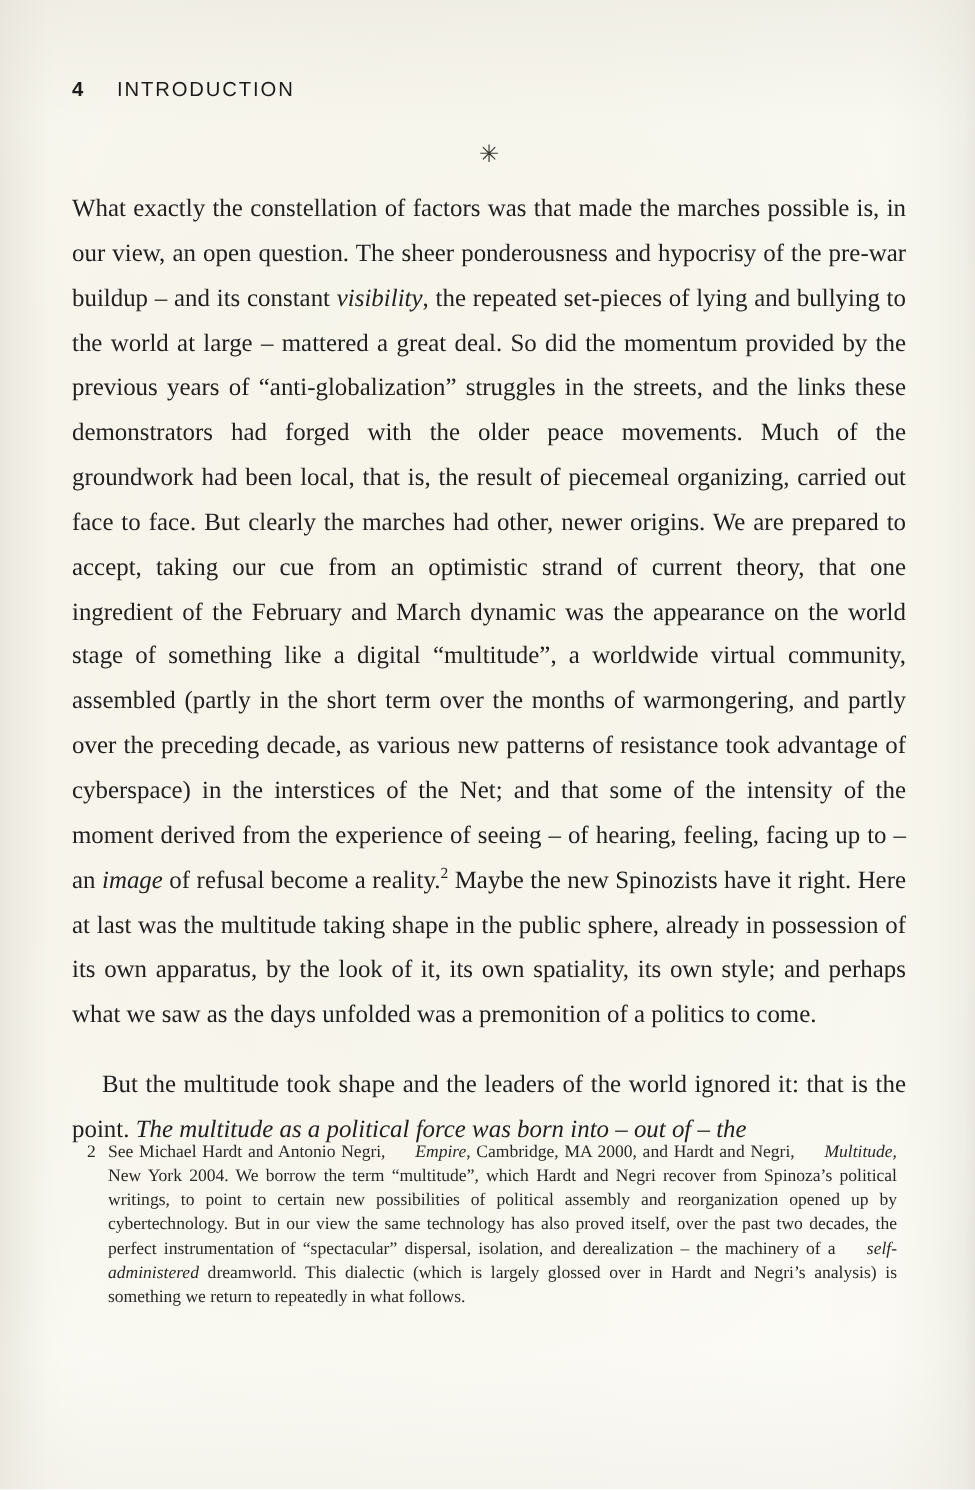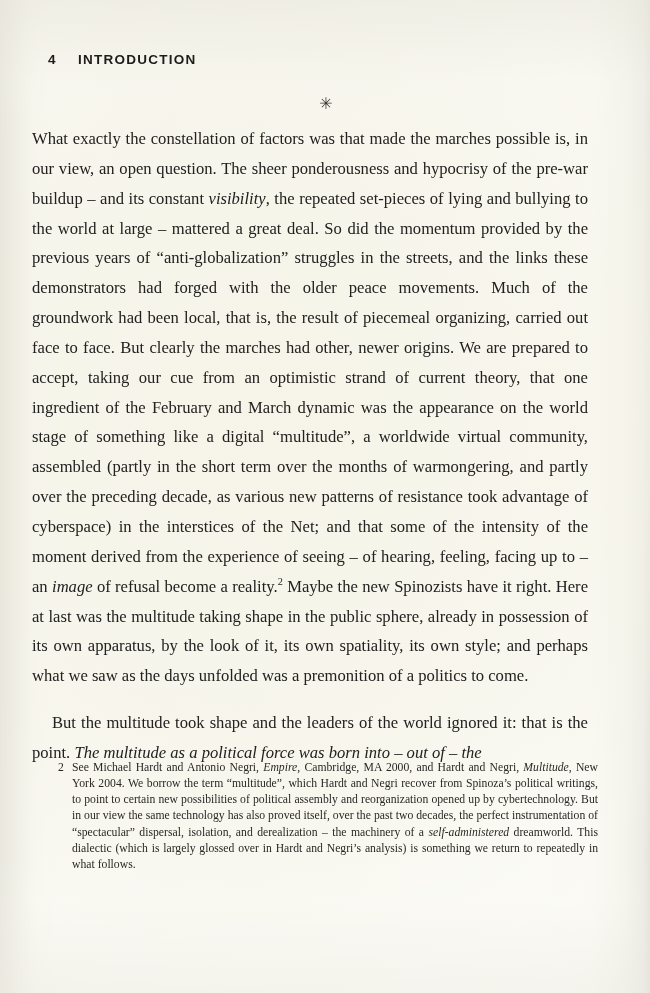--- a/index.html
+++ b/index.html
@@ -56,21 +56,21 @@
     letter-spacing: 1.25px;
     color: #1e1c1a;
     font-weight: 600;
   }
   #running-head .folio {
     width: 30px;
     font-weight: 700;
     letter-spacing: 0;
   }
   #running-head .rh-title {
-    font-weight: 700;
+    font-weight: 400;
   }
 
   
   #section-break {
     position: absolute;
     left: 0;
     top: 96px;
     width: 650px;
     text-align: center;
     font-size: 16px;
@@ -78,21 +78,21 @@
     line-height: 1;
   }
   #section-break span {
     display: inline-block;
     transform: translateX(1px);
   }
 
   
   #body-block {
     position: absolute;
-    left: 32px;
+    left: 48px;
     top: 124px;
     width: 556px;
     font-size: 16.6px;
     line-height: 29.85px;
     text-align: justify;
     text-justify: inter-word;
     color: #232120;
   }
   #body-block p {
     margin: 0;
@@ -134,20 +134,21 @@
     text-align: left;
     font-size: 11.7px;
     line-height: 16.15px;
   }
   #footnote-block .fn-text {
     flex: 1 1 auto;
     text-align: justify;
   }
   #footnote-block i, #footnote-block em {
     font-style: italic;
+    margin-left: 16px;
   }
 </style>
 </head>
 <body>
 
 <div id="page">
 
   <div id="grain-left"></div>
   <div id="grain-top"></div>
   <div id="grain-bottom"></div>

